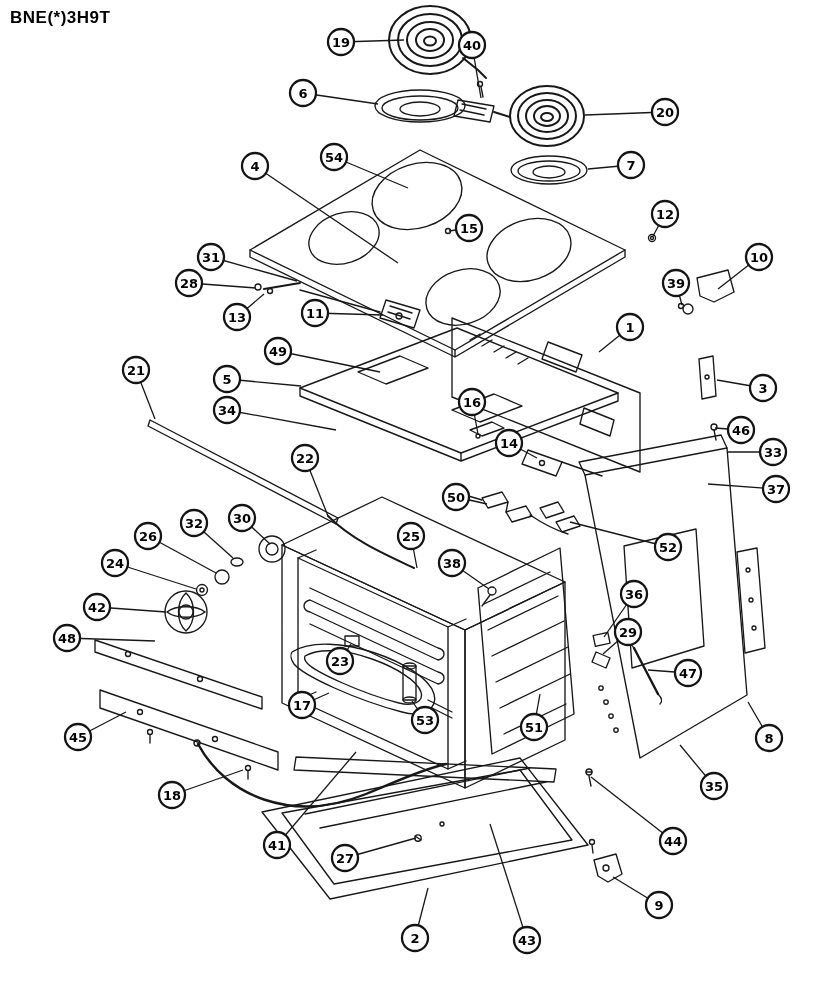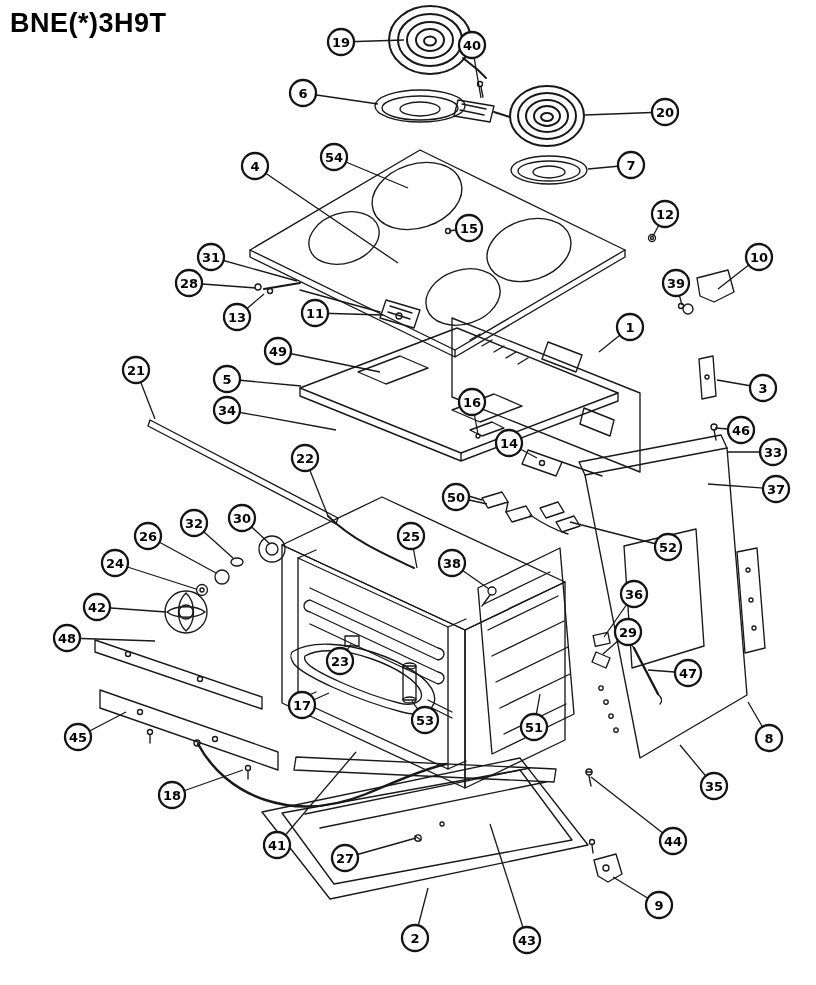--- a/index.html
+++ b/index.html
@@ -1,18 +1,18 @@
 <!DOCTYPE html>
 <html><head>
 <meta charset="utf-8">
 <style>
   html,body{margin:0;padding:0;background:#ffffff}
   .stage{position:relative;width:816px;height:985px;background:#ffffff;overflow:hidden;
          font-family:"Liberation Sans",sans-serif}
-  .title{position:absolute;top:8px;left:10px;font-size:27px;font-weight:bold;
+  .title{position:absolute;top:8px;left:10px;font-size:17px;font-weight:bold;
          letter-spacing:.5px;color:#000}
   svg.diagram{position:absolute;left:0;top:0}
   #art{stroke:#181818;fill:none;stroke-width:1.35;stroke-linecap:round;stroke-linejoin:round}
   #art .w2{stroke-width:2}
   #art .w24{stroke-width:2.4}
   #leaders line{stroke:#181818;stroke-width:1.3}
   .callout circle{fill:#ffffff;stroke:#141414;stroke-width:2.3}
   .callout text{font:bold 13px "DejaVu Sans",sans-serif;fill:#000;text-anchor:middle}
 </style>
 </head>

